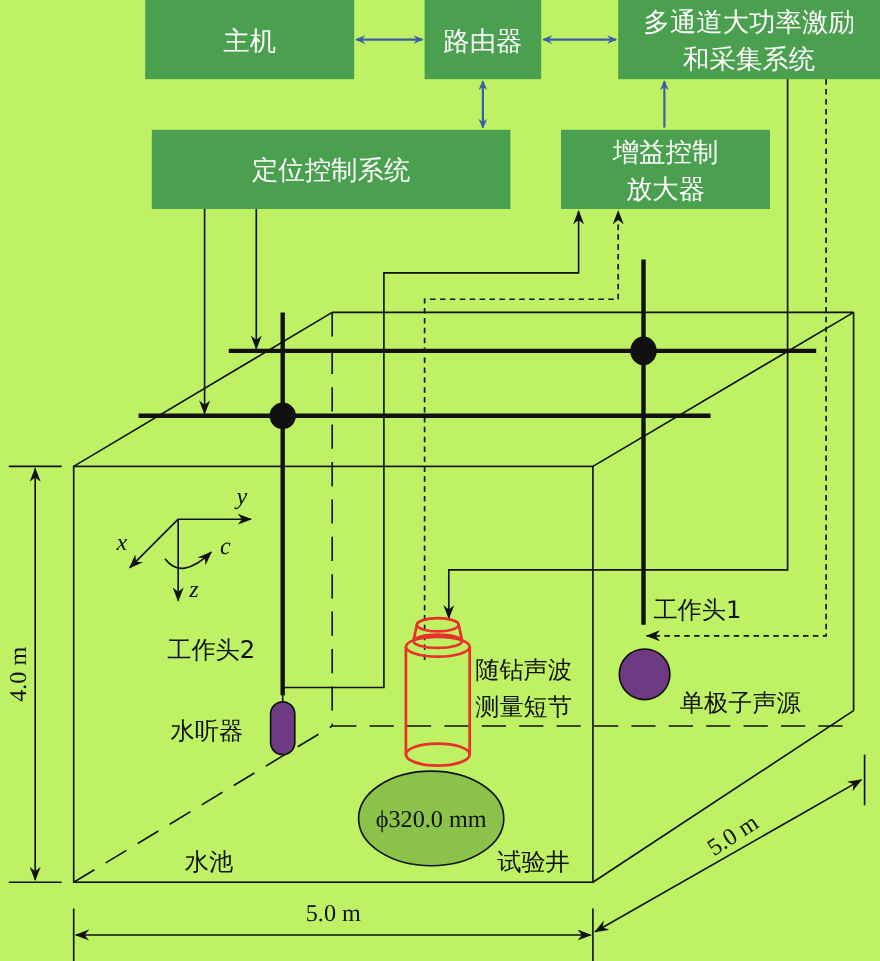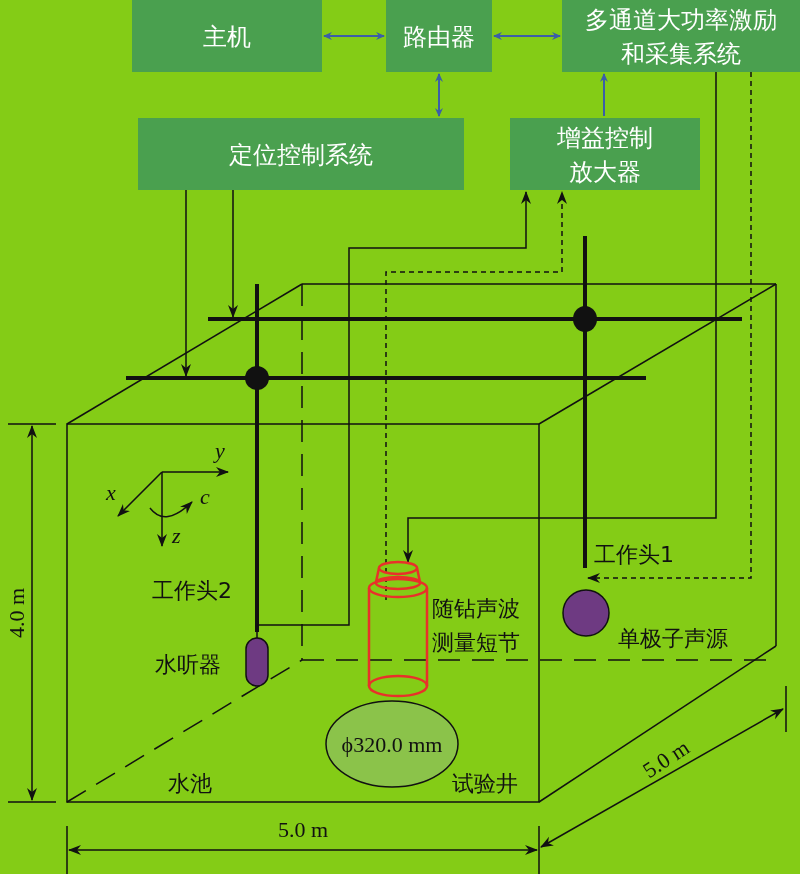--- a/index.html
+++ b/index.html
@@ -1,16 +1,16 @@
 <!DOCTYPE html>
 <html><head>
 <meta charset="utf-8">
 <style>
   html,body{margin:0;padding:0;background:#fff;}
-  #stage{position:relative;width:800px;height:874px;overflow:hidden;background:#84cc16;}
+  #stage{position:relative;width:800px;height:874px;overflow:hidden;background:#bef264;}
   svg{position:absolute;left:0;top:0;}
   .box-text{font-family:"DejaVu Sans",sans-serif;fill:#fff;font-size:24px;}
   .lbl{font-family:"DejaVu Sans",sans-serif;fill:#111;font-size:22px;}
   .ser{font-family:"Liberation Serif","DejaVu Serif",serif;fill:#111;font-size:22px;}
   .it{font-family:"Liberation Serif","DejaVu Serif",serif;font-style:italic;fill:#111;font-size:22px;}
 </style>
 </head>
 <body>
 
 <div id="stage">

